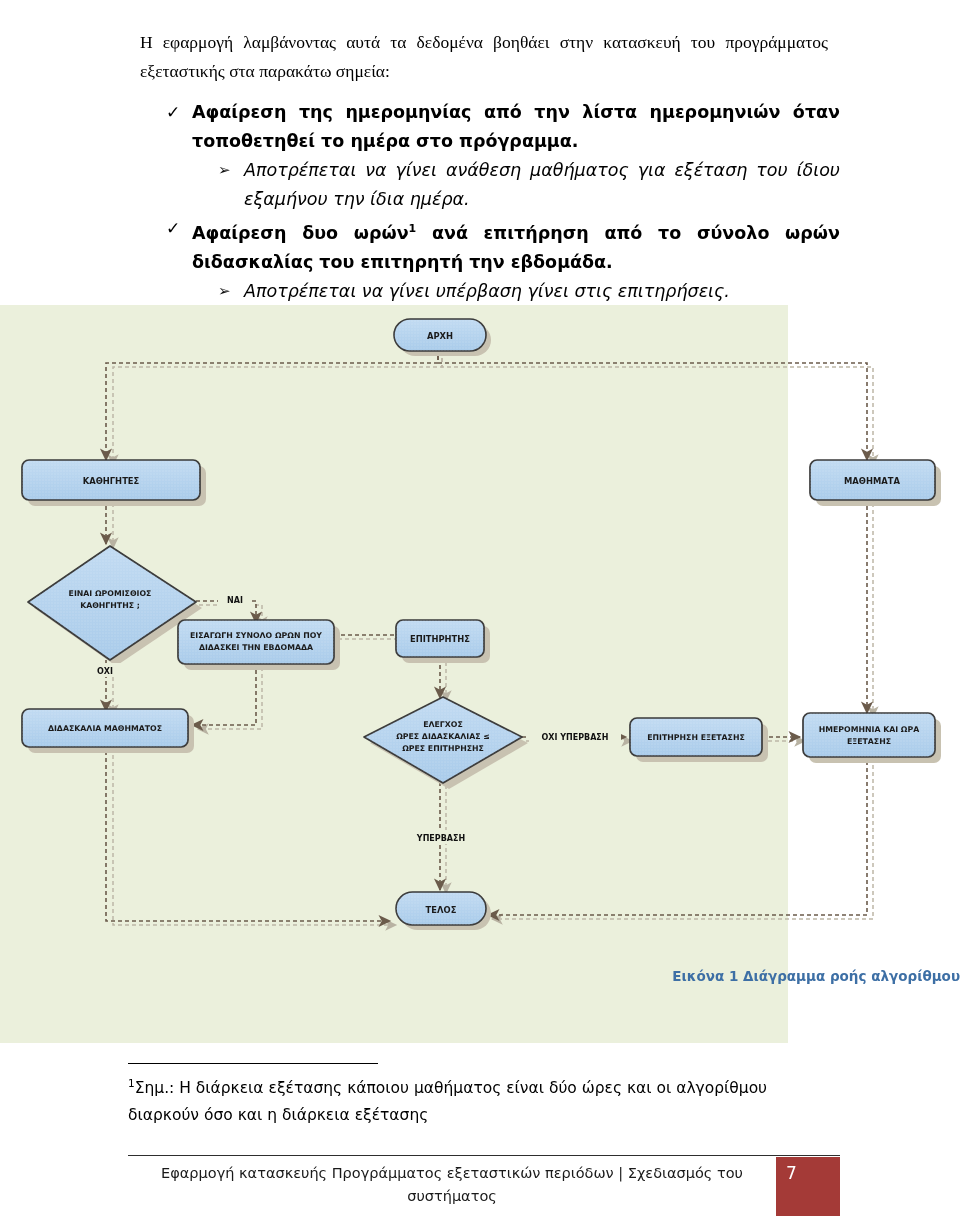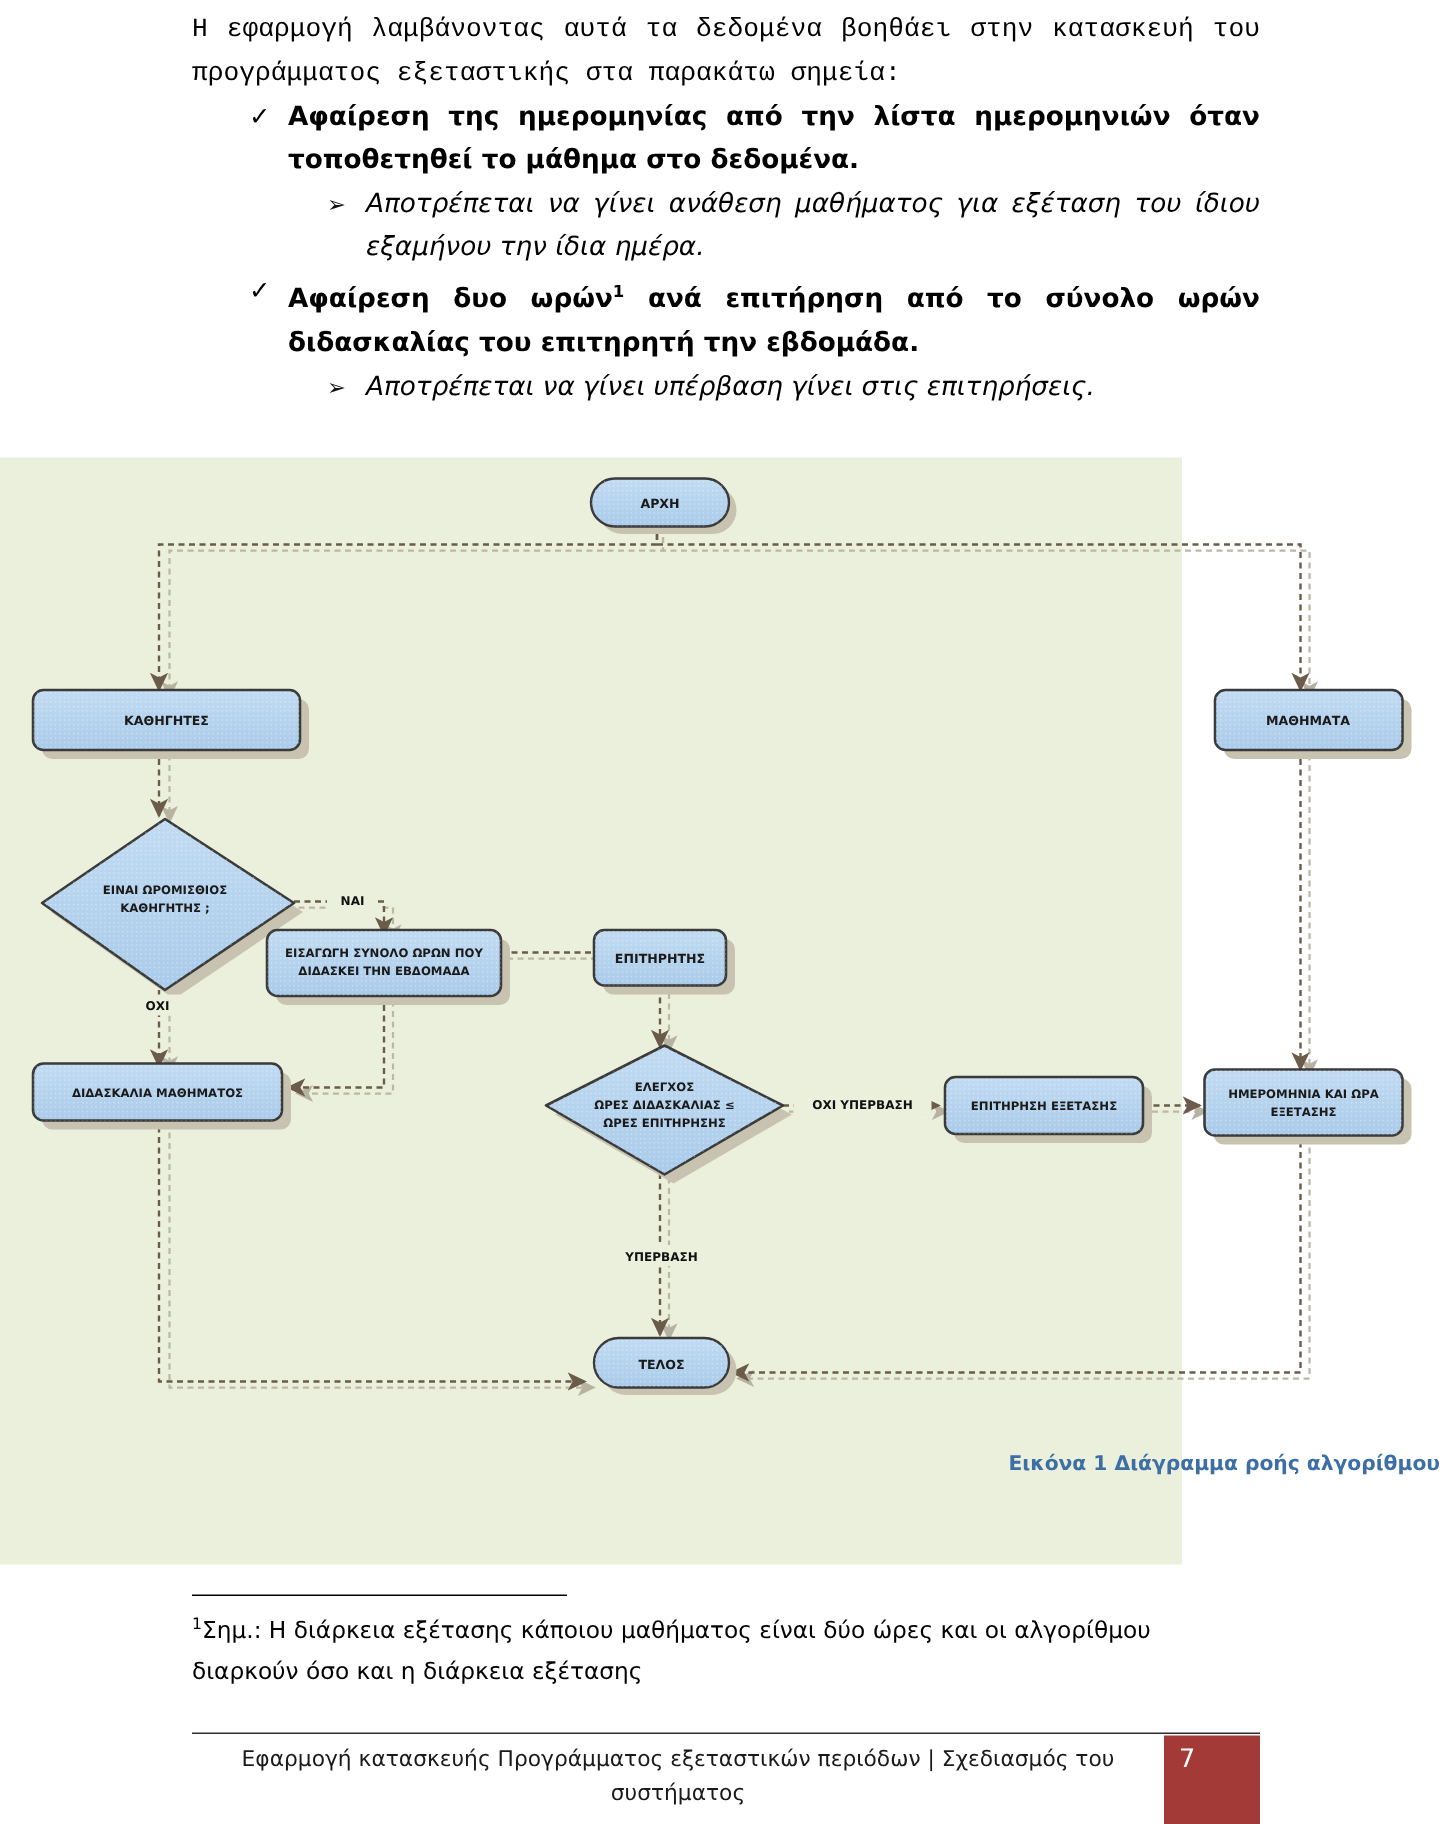--- a/index.html
+++ b/index.html
@@ -13,26 +13,26 @@
     color: #000;
     overflow: hidden;
   }
 
   
   .prose {
     position: absolute;
     left: 128px; top: 0px; width: 712px;
   }
   .para {
-    font-family: Liberation Mono, monospace;
+    font-family: Liberation Serif, serif;
     font-size: 17.5px;
     line-height: 29px;
     text-align: justify;
-    margin: 0;
-    padding-top: 6px;
+    margin: 12px;
+    padding-top: 16px;
   }
   .bullet-row {
     display: flex;
     align-items: flex-start;
     margin: 0;
   }
   .lvl1 { padding-left: 38px; }
   .lvl2 { padding-left: 90px; }
   .lvl2b { padding-left: 90px; }
   .marker {
@@ -142,21 +142,21 @@
 </style>
 </head>
 <body>
 
 <div class="prose">
 
   <p class="para just">Η εφαρμογή λαμβάνοντας αυτά τα δεδομένα βοηθάει στην κατασκευή του προγράμματος εξεταστικής στα παρακάτω σημεία:</p>
 
   <div class="bullet-row lvl1">
     <span class="marker">✓</span>
-    <span class="btext b-bold just">Αφαίρεση της ημερομηνίας από την λίστα ημερομηνιών όταν τοποθετηθεί το μάθημα στο δεδομένα.</span>
+    <span class="btext b-bold just">Αφαίρεση της ημερομηνίας από την λίστα ημερομηνιών όταν τοποθετηθεί το ημέρα στο πρόγραμμα.</span>
   </div>
 
   <div class="bullet-row lvl2">
     <span class="marker-arrow">➢</span>
     <span class="btext b-ital just">Αποτρέπεται να γίνει ανάθεση μαθήματος για εξέταση του ίδιου εξαμήνου την ίδια ημέρα.</span>
   </div>
 
   <div class="bullet-row lvl1">
     <span class="marker">✓</span>
     <span class="btext b-bold just"><span>Αφαίρεση δυο ωρών</span><sup class="fn">1</sup><span> ανά επιτήρηση  από το σύνολο ωρών διδασκαλίας του επιτηρητή την εβδομάδα.</span></span>

